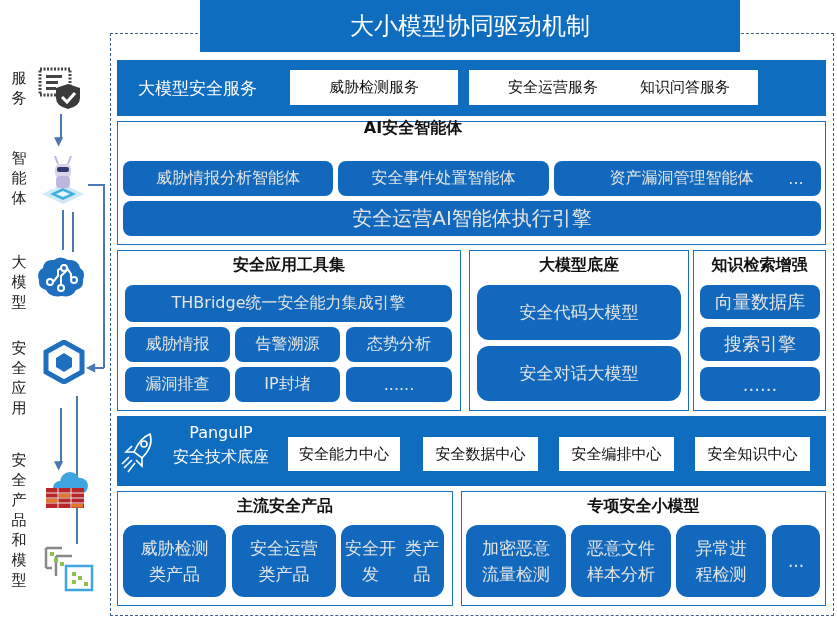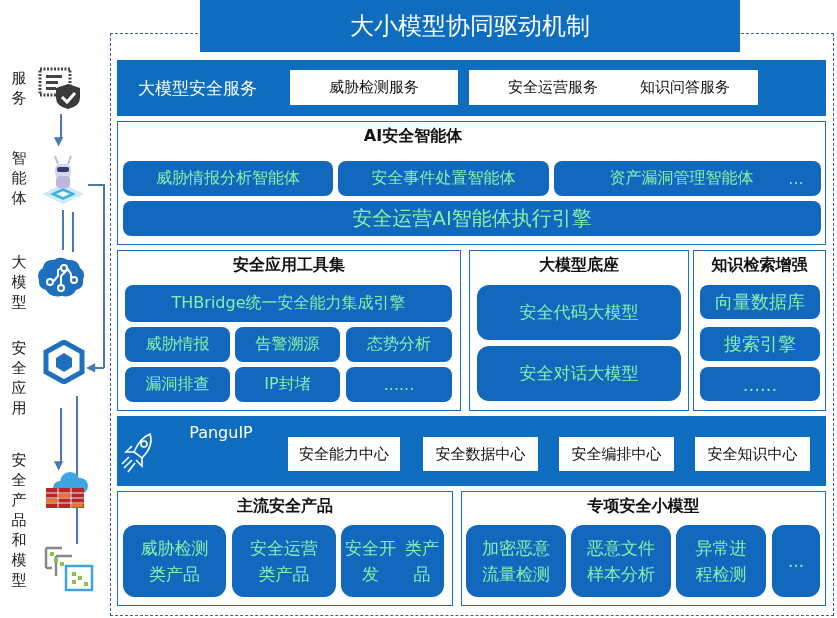--- a/index.html
+++ b/index.html
@@ -1,35 +1,35 @@
 <!DOCTYPE html>
 <html><head>
 <meta charset="utf-8">
 <style>
   * { box-sizing: border-box; margin: 0; padding: 0; }
   html, body { width: 837px; height: 618px; background: #ffffff; overflow: hidden; }
   body { position: relative; font-family: "DejaVu Sans", "Liberation Sans", sans-serif; color: #111; }
 
   .abs { position: absolute; }
   .blue { background: #0f6dc0; color: #fff; }
-  .pill { background: #1268bd; color: #86efac; border-radius: 8px; display: flex; align-items: center; justify-content: center; text-align: center; }
+  .pill { background: #1268bd; color: #e5e5e5; border-radius: 8px; display: flex; align-items: center; justify-content: center; text-align: center; }
   .white-box { background: #fff; color: #111; display: flex; align-items: center; justify-content: center; }
 
   #title-bar { left: 200px; top: 0; width: 540px; height: 52px; display: flex; align-items: center; justify-content: center; font-size: 24px; }
   #outer-dash { left: 110px; top: 33px; width: 724px; height: 583px; border: 1.5px dashed #3c5f8c; }
 
   #services-bar { left: 117px; top: 60px; width: 709px; height: 56px; }
   #services-label { left: 138px; top: 72px; width: 140px; height: 32px; font-size: 17px; color: #fff; display: flex; align-items: center; }
   .svc-box { top: 70px; height: 35px; font-size: 15px; }
 
   .panel { border: 1.5px solid #1a6fc0; background: #fff; }
   .panel-title { font-weight: bold; font-size: 16px; text-align: center; color: #111; }
 
   #agent-panel { left: 117px; top: 121px; width: 709px; height: 124px; }
-  #agent-title { left: 117px; top: 126px; width: 586px; height: 26px; padding-left: 6px; }
+  #agent-title { left: 117px; top: 118px; width: 586px; height: 26px; padding-left: 6px; }
   .agent-pill { top: 161px; height: 35px; font-size: 16px; }
   #engine-pill { left: 123px; top: 201px; width: 698px; height: 35px; font-size: 20px; }
 
   #tools-panel { left: 117px; top: 250px; width: 344px; height: 161px; }
   #tools-title { left: 117px; top: 255px; width: 344px; height: 26px; }
   #thb-pill { left: 125px; top: 285px; width: 327px; height: 37px; font-size: 16px; }
   .tool-pill { height: 35px; font-size: 16px; }
 
   #base-panel { left: 469px; top: 250px; width: 220px; height: 161px; }
   #base-title { left: 469px; top: 255px; width: 220px; height: 26px; }
@@ -194,20 +194,21 @@
   <svg width="36" height="44" viewBox="0 0 36 44">
     <path d="M30 4 Q34 16 22 28 L14 22 Q20 8 30 4 Z" fill="none" stroke="#fff" stroke-width="1.6"></path>
     <circle cx="24" cy="14" r="3" fill="none" stroke="#fff" stroke-width="1.6"></circle>
     <path d="M14 22 L6 22 L12 16" fill="none" stroke="#fff" stroke-width="1.6"></path>
     <path d="M22 28 L22 36 L16 30" fill="none" stroke="#fff" stroke-width="1.6"></path>
     <path d="M12 30 L4 38 M15 33 L8 42 M9 27 L2 34" stroke="#fff" stroke-width="1.6"></path>
   </svg>
 </div>
 <div id="pangu-label" class="abs">
   <div>PanguIP</div>
+  <div>安全技术底座</div>
 </div>
 <div class="abs white-box center-box" style="left:288px;width:112px;">安全能力中心</div>
 <div class="abs white-box center-box" style="left:423px;width:115px;">安全数据中心</div>
 <div class="abs white-box center-box" style="left:559px;width:115px;">安全编排中心</div>
 <div class="abs white-box center-box" style="left:695px;width:115px;">安全知识中心</div>
 
 <div id="products-panel" class="abs panel"></div>
 <div id="products-title" class="abs panel-title">主流安全产品</div>
 <div class="abs pill prod-pill" style="left:123px;width:103px;flex-direction:column;">
   <span>威胁检测</span>

